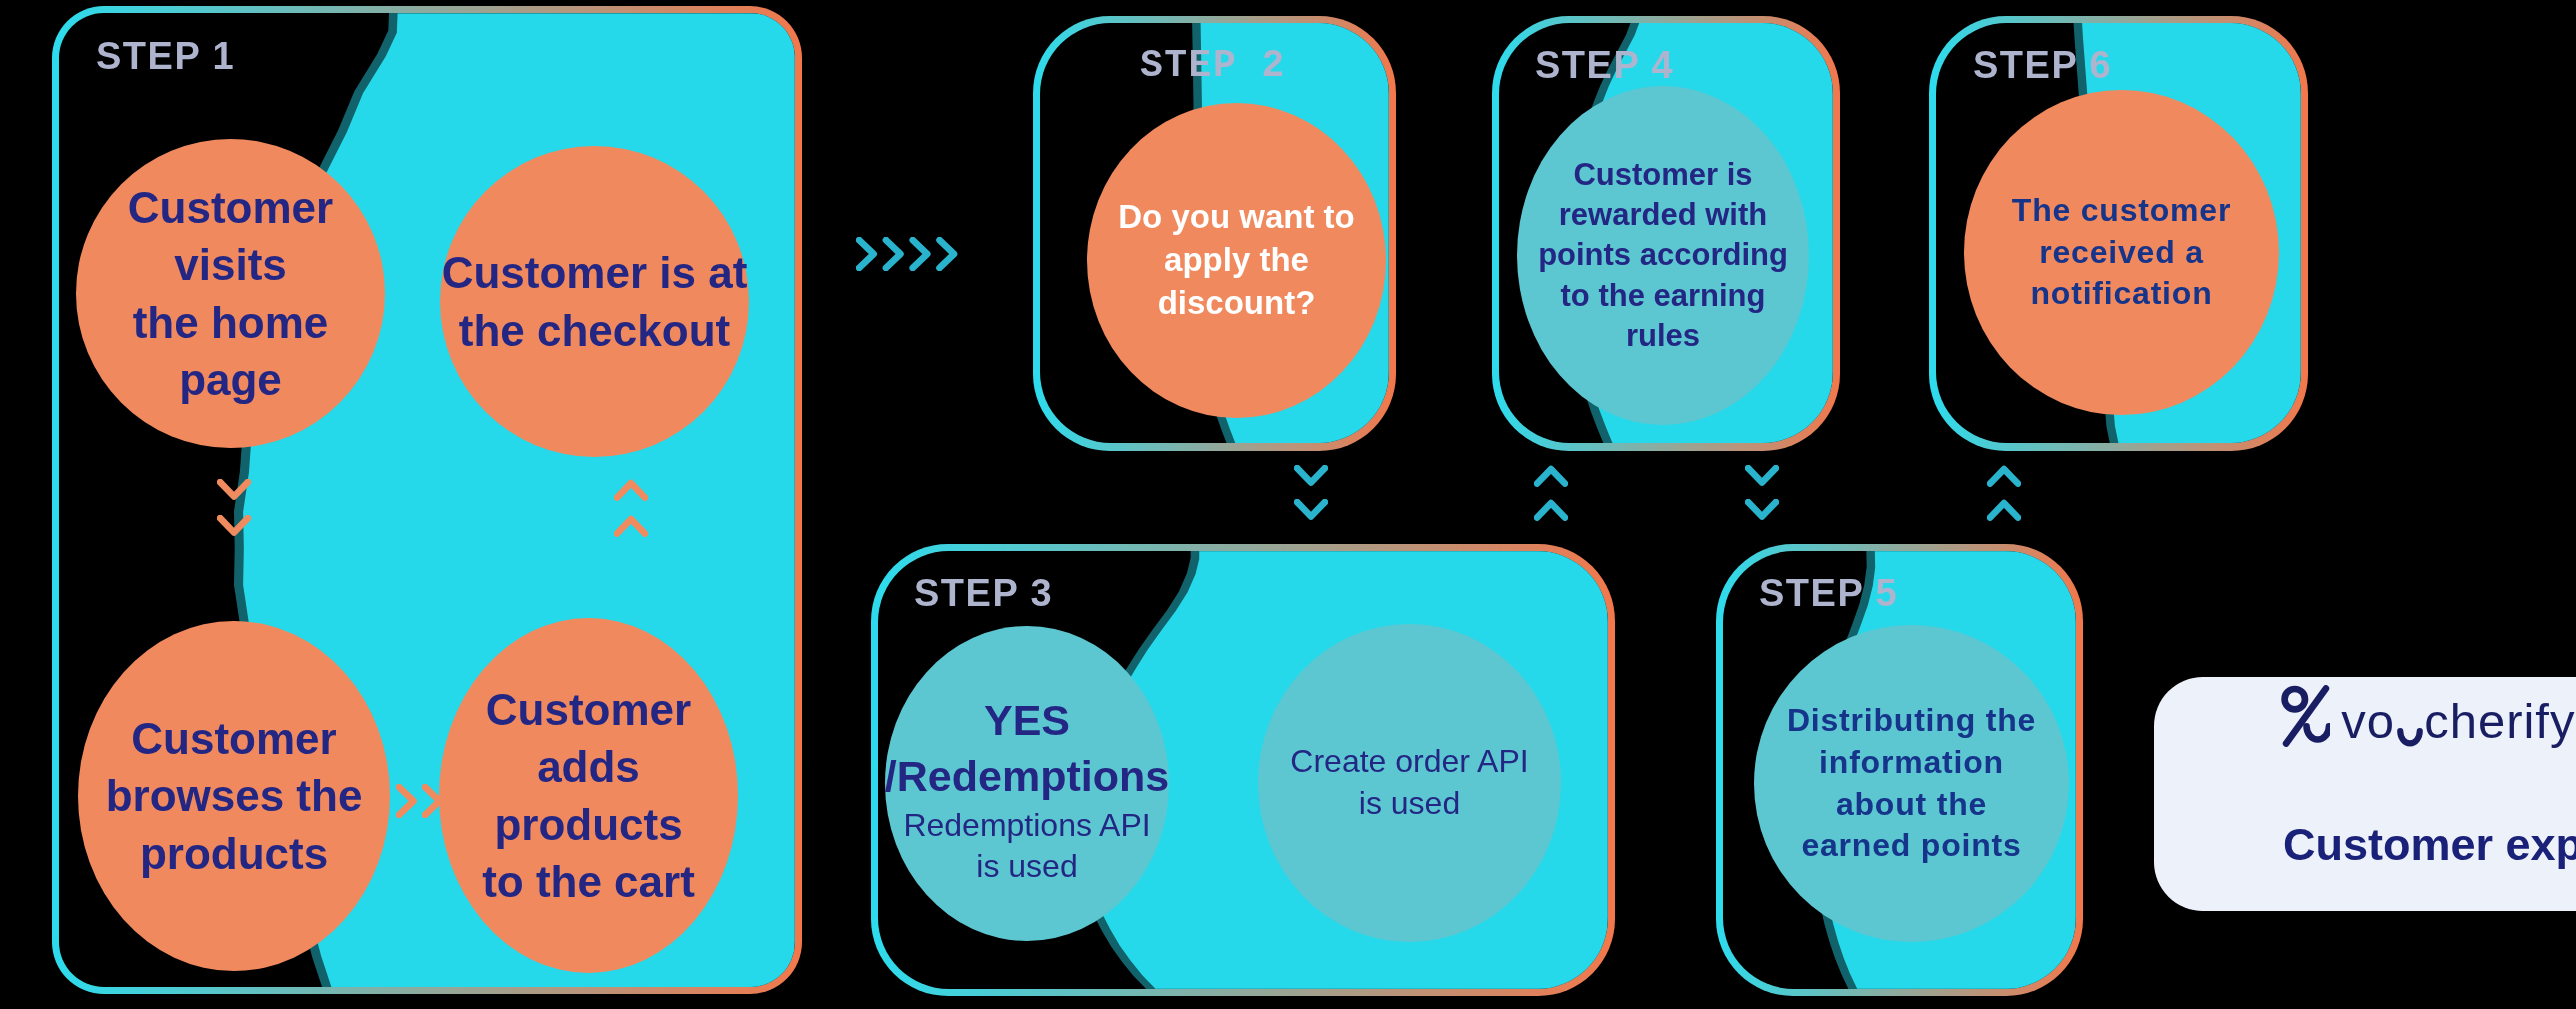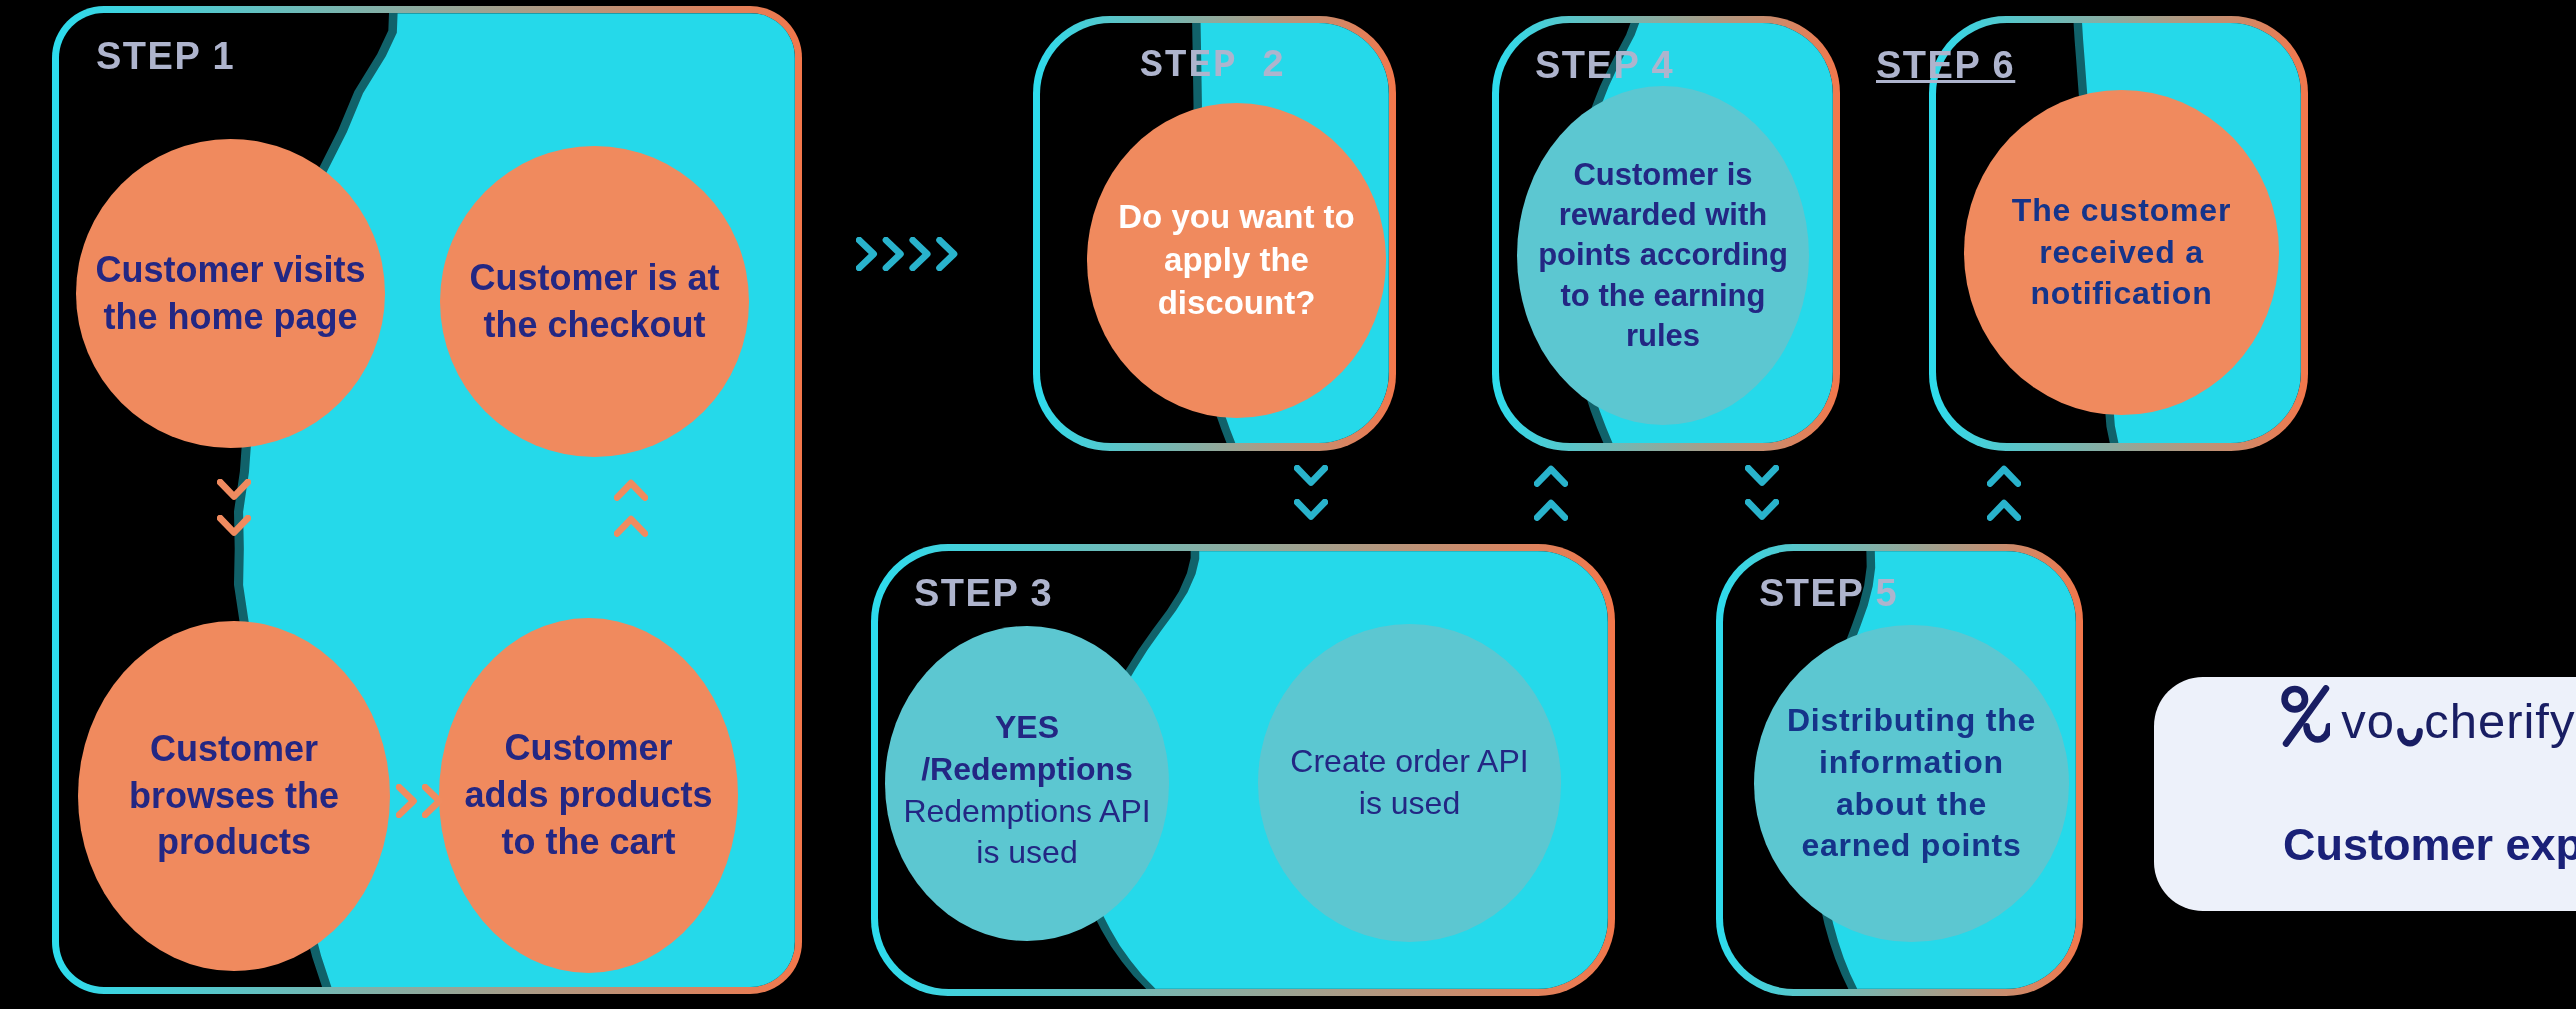--- a/index.html
+++ b/index.html
@@ -16,24 +16,24 @@
     position:absolute;font-size:38px;font-weight:800;letter-spacing:1.5px;
     color:var(--c-stepLabel,#aeb4cd);white-space:pre;z-index:4;
   }
   .circle{
     position:absolute;border-radius:50%;display:flex;flex-direction:column;
     align-items:center;justify-content:center;text-align:center;z-index:3;
     line-height:1.3;white-space:pre-line;
   }
   .circle.orange{background:var(--c-orange,#f08a5e);}
   .circle.teal{background:var(--c-tealCircle,#5cc7d1);}
-  .t-navy{color:var(--c-navy,#232783);font-size:36px;font-weight:bold;}
+  .t-navy{color:var(--c-navy,#232783);font-size:44px;font-weight:bold;}
   .t-white{color:#ffffff;font-size:33px;font-weight:bold;}
   .t-royal{color:var(--c-royal,#15348a);font-size:32px;font-weight:bold;letter-spacing:0.8px;}
-  .t-head{color:var(--c-navy,#1d2e85);font-size:32px;font-weight:bold;margin-top:14px;}
+  .t-head{color:var(--c-navy,#1d2e85);font-size:43px;font-weight:bold;margin-top:14px;}
   .t-body{color:var(--c-navy,#1d2e85);font-size:32px;font-weight:normal;}
   .chv{position:absolute;z-index:5;}
   .chv svg{display:block;}
   .legend{
     position:absolute;left:2154px;top:677px;width:680px;height:234px;
     background:var(--c-legendBg,#edf1fa);border-radius:49px;z-index:2;
   }
   .dot{position:absolute;border-radius:50%;}
   .dot.teal{left:2191px;top:688px;width:66px;height:66px;background:var(--c-legendTeal,#3cb5c0);box-shadow:inset 0 0 0 3.6px rgba(255,255,255,.22);}
   .dot.orange{left:2194px;top:812px;width:61px;height:62px;background:var(--c-legendOrange,#f2906a);}
@@ -220,21 +220,21 @@
       <path d="M6 36 L33 8 L60 36" fill="none" stroke="currentColor" stroke-width="13" stroke-linecap="round" stroke-linejoin="round"></path>
     </svg>
 </span>
 
 <div class="box" style="left:1929px;top:15.5px;width:379px;height:435px;border-radius:77px;">
   <div class="box-inner" style="border-radius:71px;">
     <div class="blob-soft" style="clip-path:polygon(40% 0%,100% 0%,100% 100%,50% 100%,49.0% 95.8%,48.6% 91.4%,48.4% 86.8%,47.9% 82.2%,47.3% 77.6%,47.0% 73.0%,46.6% 68.4%,46.0% 63.8%,45.6% 59.2%,45.3% 54.6%,44.8% 50.0%,44.3% 45.4%,43.8% 40.8%,43.4% 36.2%,42.9% 31.6%,42.4% 27.0%,41.9% 22.4%,41.5% 17.8%,41.1% 13.2%,40.7% 8.6%,40.3% 4.2%);"></div>
     <div class="blob" style="clip-path:polygon(40% 0%,100% 0%,100% 100%,50% 100%,49.0% 95.8%,48.6% 91.4%,48.4% 86.8%,47.9% 82.2%,47.3% 77.6%,47.0% 73.0%,46.6% 68.4%,46.0% 63.8%,45.6% 59.2%,45.3% 54.6%,44.8% 50.0%,44.3% 45.4%,43.8% 40.8%,43.4% 36.2%,42.9% 31.6%,42.4% 27.0%,41.9% 22.4%,41.5% 17.8%,41.1% 13.2%,40.7% 8.6%,40.3% 4.2%);"></div>
   </div>
 </div>
-<div class="step-label" style="left:1876px;top:44px;text-decoration:underline;">STEP 6</div>
+<div class="step-label" style="left:1973px;top:44px;">STEP 6</div>
 <div class="circle orange" style="left:1964px;top:90px;width:315px;height:325px;">
   <span class="t-royal">The customer
 received a
 notification</span>
 </div>
 
 <div class="legend"></div>
 <div class="dot teal"></div>
 <div class="dot orange"></div>
 <div class="logo">

